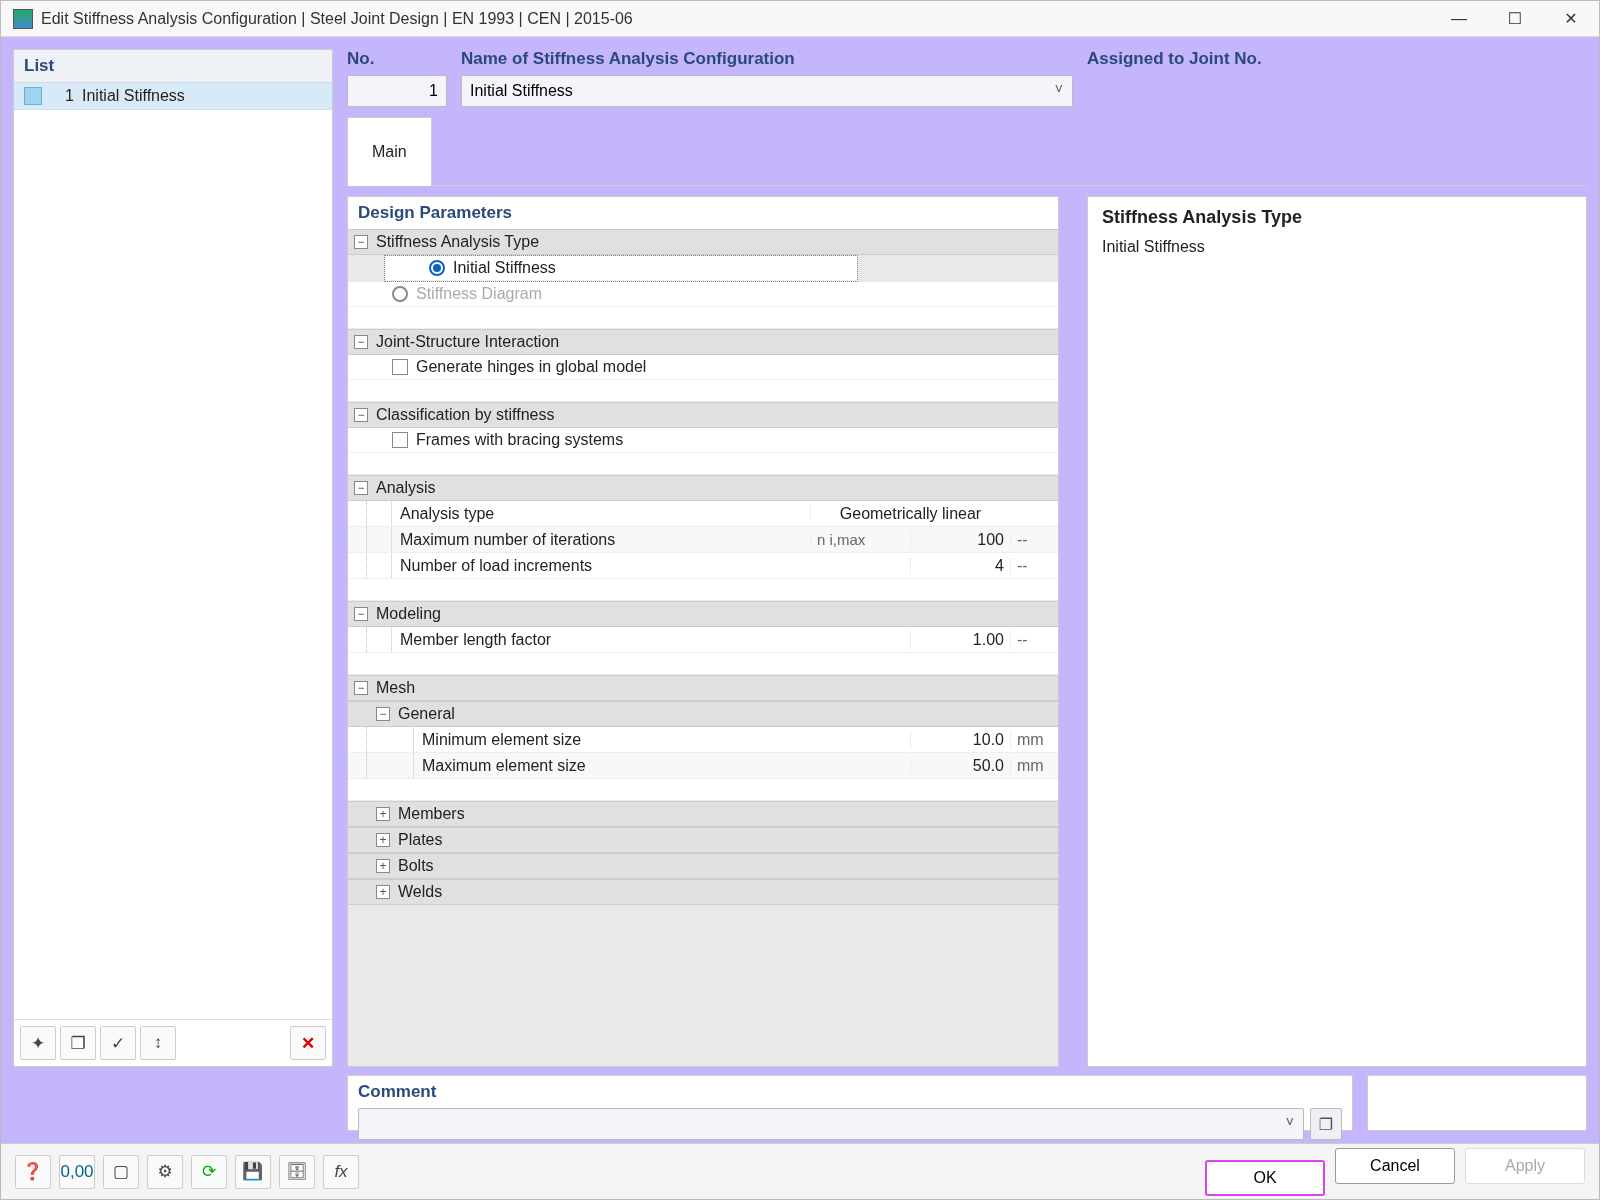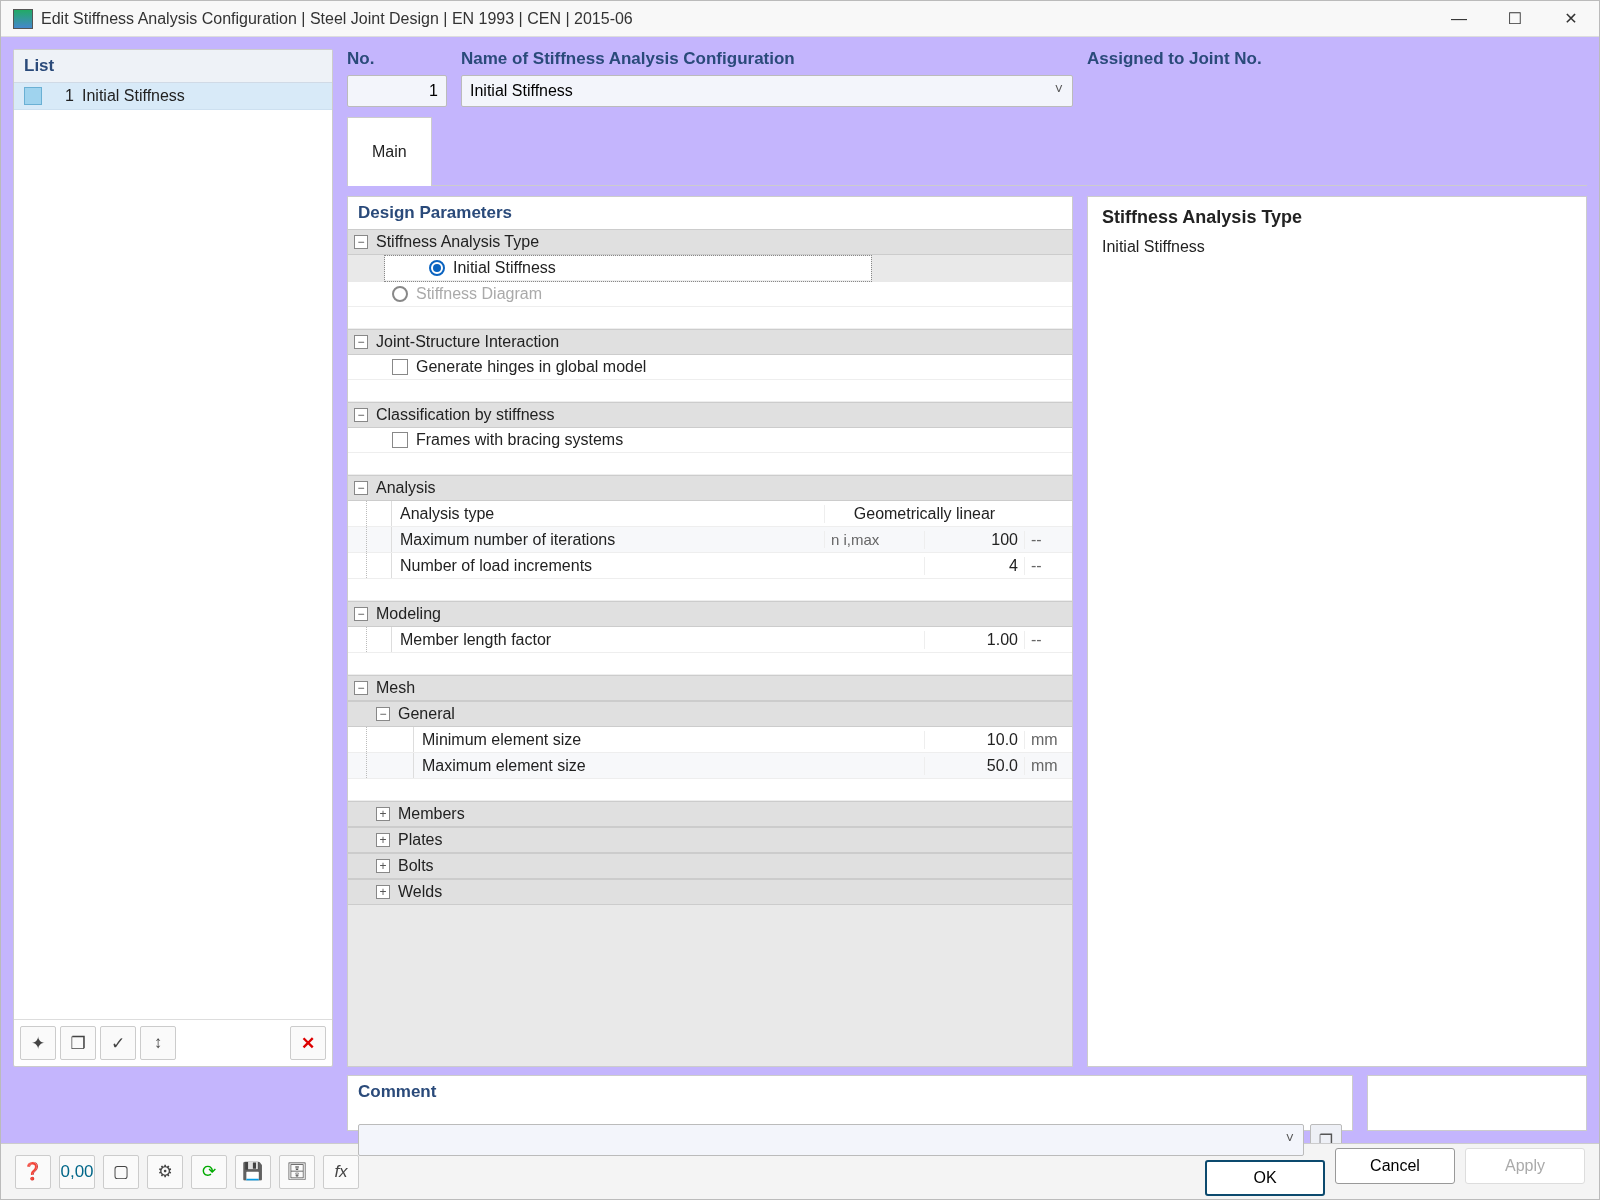--- a/index.html
+++ b/index.html
@@ -37,21 +37,21 @@
 .select-wrap { position: relative; }
 .select-wrap::after { content: "˅"; position: absolute; right: 10px; top: 6px; color: #555; font-size: 14px; pointer-events: none; }
 .joint-row { display: flex; gap: 6px; }
 .icon-btn { width: 32px; height: 32px; border: 1px solid #bbb; background: #eef0f6; display: flex; align-items: center; justify-content: center; border-radius: 2px; color: #555; }
 
 
 .tabs { display: flex; border-bottom: 1px solid #ccc; }
 .tab { padding: 25px 24px; border: 1px solid #ccc; border-bottom: none; background: #fff; margin-right: 4px; margin-bottom: -1px; font-size: 16px; }
 
 
-.main-split { flex: 1; display: grid; grid-template-columns: 1fr 500px; gap: 14px; margin-top: 10px; min-height: 0; }
+.main-split { flex: 1; display: grid; grid-template-columns: 1fr 500px; gap: 28px; margin-top: 10px; min-height: 0; }
 .params-panel { border: 1px solid #ccc; background: #fff; display: flex; flex-direction: column; overflow: hidden; }
 .params-header { padding: 6px 10px; font-weight: 600; color: #2a4a7a; font-size: 17px; }
 .params-body { flex: 1; overflow: auto; background: #e9e9e9; }
 
 .section-head { background: #e0e0e0; display: flex; align-items: center; padding: 3px 6px; border-top: 1px solid #ccc; border-bottom: 1px solid #ccc; }
 .exp-icon { width: 14px; height: 14px; border: 1px solid #888; background: #fff; margin-right: 8px; font-size: 12px; line-height: 12px; text-align: center; color: #555; }
 .section-head.sub { padding-left: 28px; }
 
 .row { display: flex; align-items: center; background: #fff; border-bottom: 1px solid #eee; min-height: 26px; }
 .row.alt { background: #f7f8fa; }
@@ -74,30 +74,30 @@
 
 .blank-row { height: 22px; background: #fff; border-bottom: 1px solid #eee; }
 .filler { flex: 1; background: #e9e9e9; min-height: 120px; }
 
 .info-panel { border: 1px solid #ccc; background: #fff; padding: 10px 14px; }
 .info-panel .ititle { font-weight: 700; font-size: 18px; margin-bottom: 10px; }
 
 
 .comment-row { grid-row: 2/3; grid-column: 2/3; display: flex; gap: 14px; padding-left: 14px; margin-top: 8px; }
 .comment-box { flex: 1; border: 1px solid #ccc; background: #fff; padding: 6px 10px; display: flex; flex-direction: column; }
-.comment-box .clabel { font-weight: 600; color: #2a4a7a; margin-bottom: 22px; font-size: 17px; }
+.comment-box .clabel { font-weight: 600; color: #2a4a7a; margin-bottom: 6px; font-size: 17px; }
 .comment-box .cinp-row { display: flex; gap: 6px; }
 .preview-box { width: 220px; border: 1px solid #ccc; background: #fff; }
 
 
 .bottom-bar { height: 56px; border-top: 1px solid #ccc; display: flex; align-items: center; padding: 0 14px; background: #f4f4f4; }
 .bottom-bar .left-icons { display: flex; gap: 8px; }
 .bottom-bar .btns { margin-left: auto; display: flex; gap: 10px; }
 .btn { min-width: 120px; height: 36px; border: 1px solid #999; background: #fff; border-radius: 3px; font-size: 16px; padding: 0 20px; }
-.btn.primary { border: 2px solid #0c4a6e; margin-top: 12px; }
+.btn.primary { border: 2px solid #d946ef; margin-top: 12px; }
 .btn.disabled { color: #aaa; border-color: #ddd; }
 </style>
 </head>
 <body>
 
 <div class="window">
 
   <div class="titlebar">
     <div class="app-icon"></div>
     <div class="title">Edit Stiffness Analysis Configuration | Steel Joint Design | EN 1993 | CEN | 2015-06</div>

